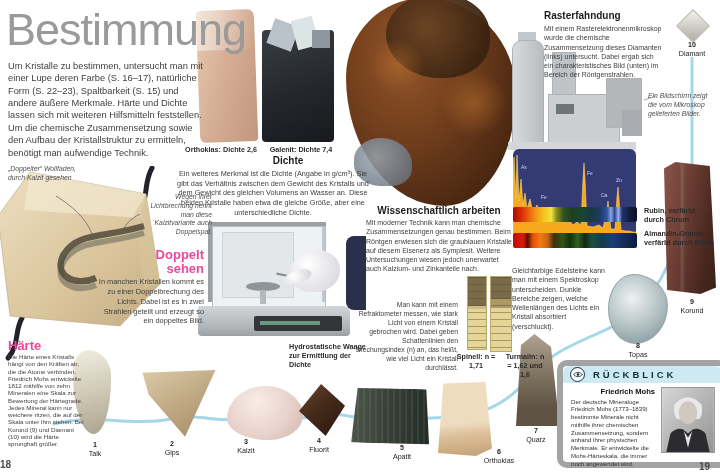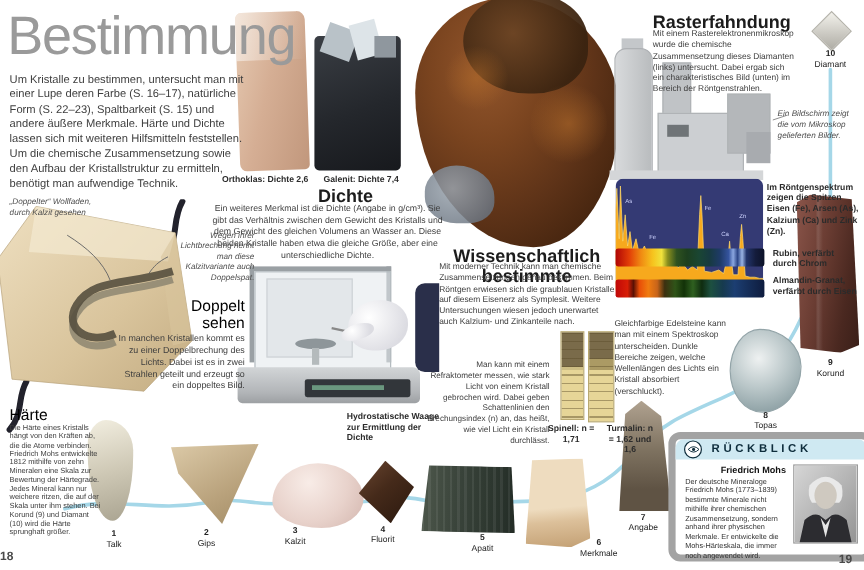--- a/index.html
+++ b/index.html
@@ -1,21 +1,21 @@
 <!DOCTYPE html>
 <html><head>
 <meta charset="utf-8">
 <style>
   html,body{margin:0;padding:0;background:#e8e8e8;}
   #page{position:relative;width:720px;height:475px;background:#ffffff;overflow:hidden;
         font-family:"Liberation Sans",sans-serif;color:#3e3e3e;}
   .abs{position:absolute;}
   .h1{font-size:45px;font-weight:400;color:#9a9a9a;letter-spacing:-1px;}
-  .h2{font-weight:700;font-size:15px;color:#1c1c1c;}
-  .h3{font-weight:400;font-size:13px;color:#000000;}
+  .h2{font-weight:700;font-size:10px;color:#1c1c1c;}
+  .h3{font-weight:700;font-size:13px;color:#ec4899;}
   .body{font-size:7.4px;line-height:1.33;color:#3e3e3e;}
   .cap{font-size:7.2px;line-height:1.28;font-weight:700;color:#2b2b2b;}
   .ital{font-size:6.8px;line-height:1.3;font-style:italic;color:#4e4e4e;}
   .right{text-align:right;} .center{text-align:center;}
   .mlabel{text-align:center;font-size:7.1px;line-height:1.25;color:#222;z-index:5;}
   .mlabel b{display:block;font-size:7.1px;}
   .pagenum{font-weight:700;font-size:10px;color:#4a4a4a;}
   .photo{z-index:2;}
   .txt{z-index:5;}
   svg.lineart{position:absolute;left:0;top:0;z-index:1;pointer-events:none;}
@@ -154,21 +154,21 @@
     <div class="abs sleeve" style="left:148px;top:14px;width:20px;height:74px"></div>
   </div>
   <div class="abs txt cap" style="left:289px;top:342px;width:82px">Hydrostatische Waage zur Ermittlung der Dichte</div>
 
   <div class="abs photo rock" style="left:346px;top:-2px;width:170px;height:208px">
     <div class="abs rock-top" style="left:40px;top:-4px;width:104px;height:84px"></div>
     <div class="abs rock-rust" style="left:96px;top:70px;width:64px;height:70px"></div>
     <div class="abs rock-rust" style="left:24px;top:40px;width:54px;height:54px"></div>
     <div class="abs rock-sym" style="left:8px;top:140px;width:58px;height:48px"></div>
   </div>
-  <div class="abs txt h2 center" style="left:364px;top:205px;width:150px">Wissenschaftlich bestimmte</div>
+  <div class="abs txt h2 center" style="left:364px;top:205px;width:150px">Wissenschaftlich arbeiten</div>
   <div class="abs txt body" style="left:366px;top:218px;width:148px;font-size:7px">Mit moderner Technik kann man chemische Zusammensetzungen genau bestimmen. Beim Röntgen erwiesen sich die graublauen Kristalle auf diesem Eisenerz als Symplesit. Weitere Untersuchungen wiesen jedoch unerwartet auch Kalzium- und Zinkanteile nach.</div>
 
   <div class="abs txt body right" style="left:356px;top:300px;width:102px;font-size:6.8px">Man kann mit einem Refraktometer messen, wie stark Licht von einem Kristall gebrochen wird. Dabei geben Schattenlinien den Brechungsindex (n) an, das heißt, wie viel Licht ein Kristall durchlässt.</div>
   <div class="abs photo strip" style="left:467px;top:276px;width:18px;height:72px"></div>
   <div class="abs photo strip2" style="left:490px;top:276px;width:20px;height:74px"></div>
   <div class="abs txt cap center" style="left:454px;top:352px;width:44px">Spinell: n = 1,71</div>
   <div class="abs txt cap center" style="left:504px;top:352px;width:42px">Turmalin: n = 1,62 und 1,6</div>
 
   <div class="abs txt h2" style="left:544px;top:10px">Rasterfahndung</div>
   <div class="abs txt body" style="left:544px;top:24px;width:120px;font-size:7px">Mit einem Rasterelektronenmikroskop wurde die chemische Zusammensetzung dieses Diamanten (links) untersucht. Dabei ergab sich ein charakteristisches Bild (unten) im Bereich der Röntgenstrahlen.</div>
@@ -196,21 +196,20 @@
     <path d="M0,26 L1,8 L3,50 L4,6 L6,52 L8,30 L10,56 L12,44 L14,60 L17,50 L20,64 L24,56 L28,66 L32,60
              L36,70 L40,65 L44,72 L48,68 L52,74 L56,71 L60,76 L64,73 L68,76 L70,30 L71,14 L72,30 L74,77
              L80,78 L86,76 L90,79 L94,62 L95,52 L96,64 L98,80 L102,80 L104,48 L105,38 L106,50 L108,81
              L112,82 L116,82 L120,83 L123,83 L123,93 L0,93 Z" fill="#f7a91d" stroke="#ffd96a" stroke-width="0.6"></path>
     <text x="8" y="20" font-size="5" fill="#cdd3ff">As</text>
     <text x="28" y="50" font-size="5" fill="#cdd3ff">Fe</text>
     <text x="74" y="26" font-size="5" fill="#cdd3ff">Fe</text>
     <text x="88" y="48" font-size="5" fill="#cdd3ff">Ca</text>
     <text x="103" y="33" font-size="5" fill="#cdd3ff">Zn</text>
   </svg>
-  <div class="abs txt cap" style="left:639px;top:151px;width:80px">Im Röntgenspektrum zeigen die Spitzen Eisen (Fe), Arsen (As), Kalzium (Ca) und Zink (Zn).</div>
 
   <div class="abs photo bar bar-rubin" style="left:513px;top:207px;width:124px;height:15px"></div>
   <div class="abs txt cap" style="left:644px;top:206px;width:70px">Rubin, verfärbt durch Chrom</div>
   <div class="abs photo bar bar-granat" style="left:513px;top:233px;width:124px;height:15px"></div>
   <div class="abs txt cap" style="left:644px;top:229px;width:76px">Almandin-Granat, verfärbt durch Eisen</div>
 
   <div class="abs txt body" style="left:512px;top:266px;width:94px;font-size:7px">Gleichfarbige Edelsteine kann man mit einem Spektroskop unterscheiden. Dunkle Bereiche zeigen, welche Wellenlängen des Lichts ein Kristall absorbiert (verschluckt).</div>
 
   <div class="abs photo talk" style="left:73px;top:350px;width:38px;height:84px"></div>
   <div class="abs mlabel" style="left:76px;top:441px;width:38px">
@@ -238,27 +237,27 @@
 
   <div class="abs photo apatit" style="left:352px;top:388px;width:78px;height:56px"></div>
   <div class="abs mlabel" style="left:380px;top:444px;width:44px">
     <b>5</b>
     <span>Apatit</span>
   </div>
 
   <div class="abs photo orthoklas6" style="left:438px;top:382px;width:54px;height:74px"></div>
   <div class="abs mlabel" style="left:470px;top:448px;width:58px">
     <b>6</b>
-    <span>Merkmale</span>
+    <span>Orthoklas</span>
   </div>
 
   <div class="abs photo quarz" style="left:512px;top:334px;width:50px;height:92px"></div>
   <div class="abs mlabel" style="left:514px;top:427px;width:44px">
     <b>7</b>
-    <span>Angabe</span>
+    <span>Quarz</span>
   </div>
 
   <div class="abs photo topas" style="left:608px;top:274px;width:58px;height:68px"></div>
   <div class="abs mlabel" style="left:614px;top:342px;width:48px">
     <b>8</b>
     <span>Topas</span>
   </div>
 
   <div class="abs photo korund" style="left:664px;top:162px;width:52px;height:132px"></div>
   <div class="abs mlabel" style="left:670px;top:298px;width:44px">

